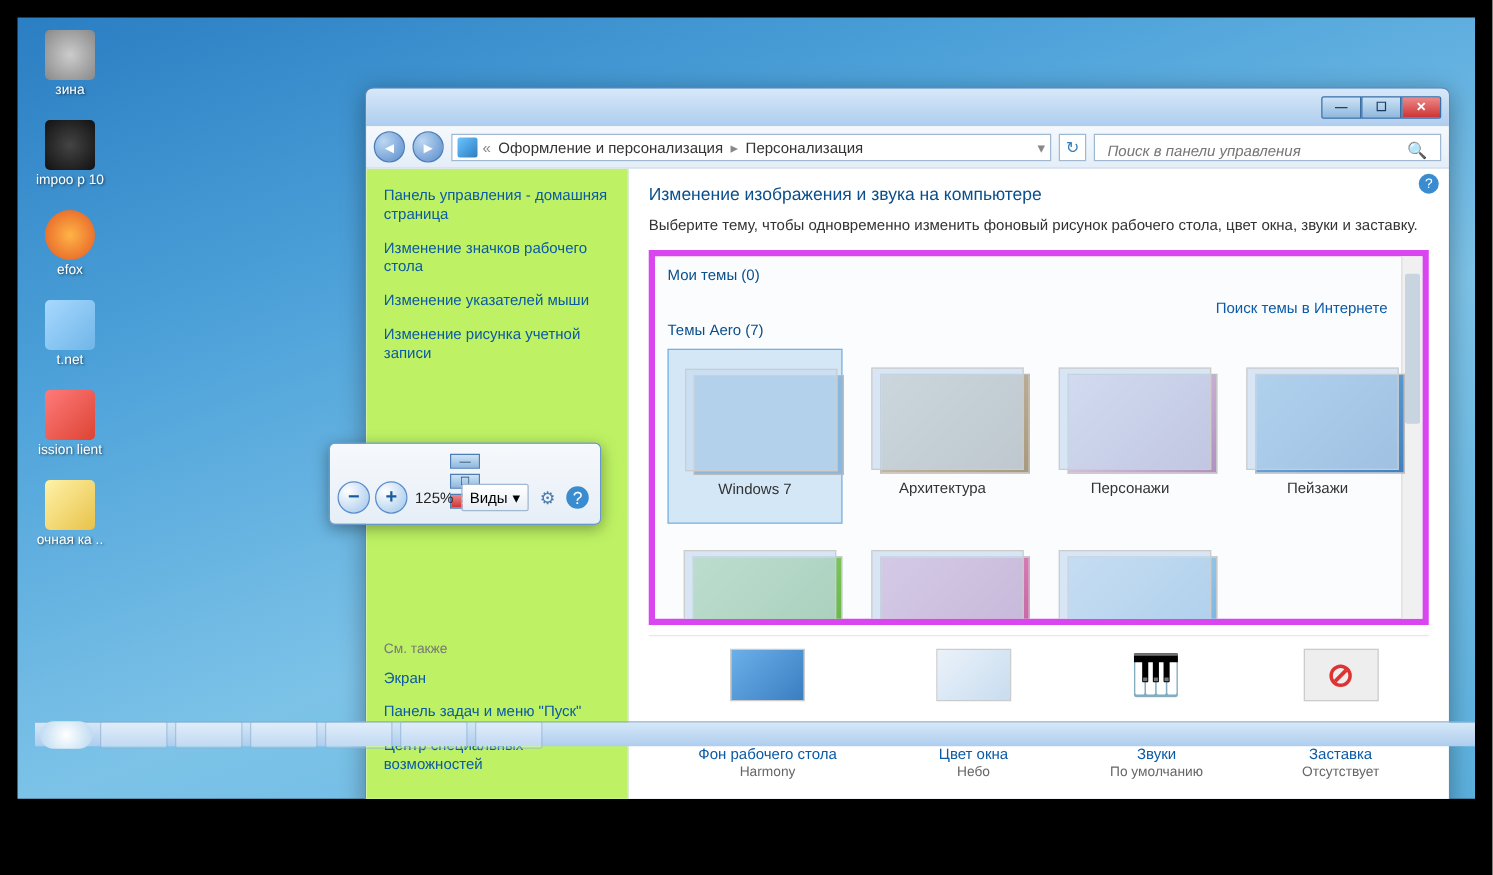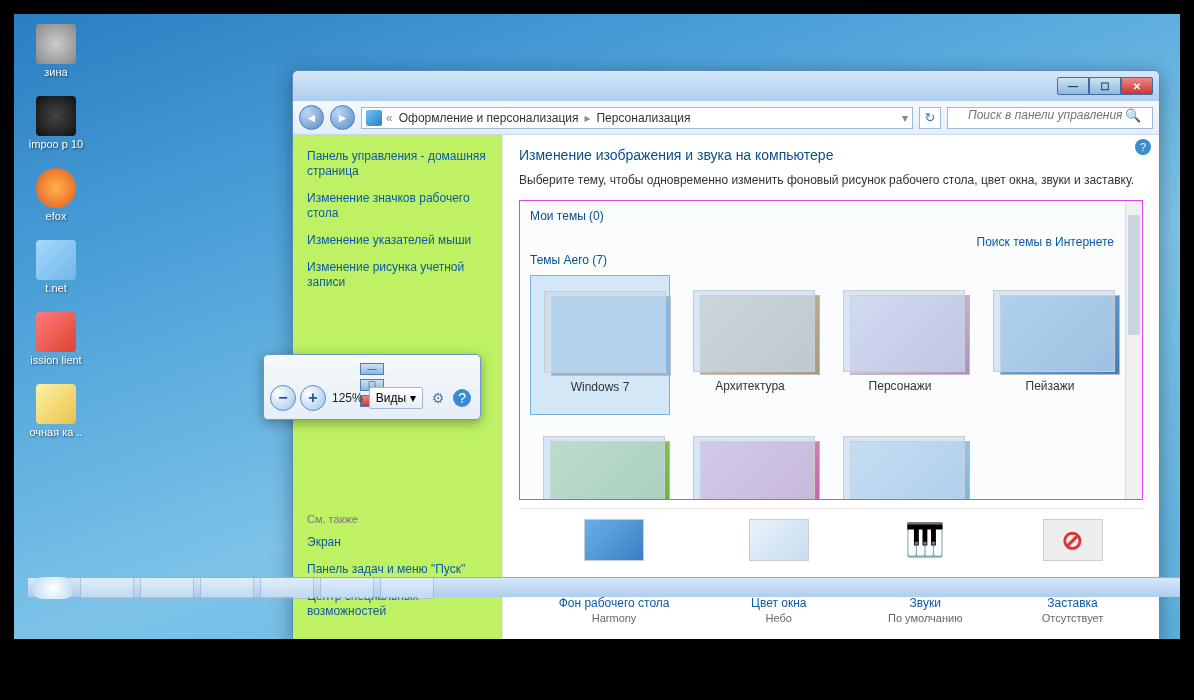--- a/index.html
+++ b/index.html
@@ -22,33 +22,33 @@
 .winbtn { width: 32px; height: 18px; border: 1px solid #3a6ea5; background: linear-gradient(#cde3f6,#8fb8dd); display:flex; align-items:center; justify-content:center; font-size:10px; color:#1a3b5d; font-weight:bold; cursor:pointer; }
 .winbtn:first-child { border-radius: 2px 0 0 2px; }
 .winbtn.close { background: linear-gradient(#e88,#c33); color:#fff; border-radius: 0 2px 2px 0; }
 .navbar { height: 34px; background: linear-gradient(#f5f9fd,#e4eef8); display:flex; align-items:center; padding: 0 6px; gap:6px; border-bottom:1px solid #c8d6e6; }
 .navbtn { width:25px; height:25px; border-radius:50%; background: radial-gradient(circle at 30% 30%,#bcd8f2,#5a8ccc); border:1px solid #4d7db5; cursor:pointer; display:flex; align-items:center; justify-content:center; color:#fff; font-size:12px; }
 .breadcrumb { flex:1; height:22px; background:#fff; border:1px solid #a0b8d0; display:flex; align-items:center; padding:0 4px; font-size:12px; gap:4px; color:#333; }
 .breadcrumb .bcicon { width:16px; height:16px; background: linear-gradient(135deg,#6ec4ff,#2a7ec2); border-radius:2px; }
 .breadcrumb .sep { color:#888; }
 .bcseg { cursor:pointer; padding:0 2px; }
 .refresh { width:22px; height:22px; border:1px solid #a0b8d0; background:#fff; display:flex; align-items:center; justify-content:center; cursor:pointer; color:#3a7eb8; font-size:13px; }
-.searchbox { width:206px; height:22px; background:#fff; border:1px solid #a0b8d0; display:flex; align-items:flex-start; padding:0 20px; }
+.searchbox { width:278px; height:22px; background:#fff; border:1px solid #a0b8d0; display:flex; align-items:flex-end; padding:0 10px; }
 .searchbox input { border:none; outline:none; flex:1; font-size:12px; font-style:italic; color:#888; }
 .searchbox .sicon { color:#5a8ac6; font-size:13px; }
 
 .body { flex:1; display:flex; background:#fff; overflow:hidden; }
 .sidebar { width:210px; background:#bef264; border-right:1px solid #e0e6ec; padding:14px 14px; font-size:12px; display:flex; flex-direction:column; }
 .sidebar .link { color:#0b5aa5; margin-bottom:12px; cursor:pointer; line-height:15px; }
 .sidebar .seealso { color:#777; font-size:11px; margin-bottom:10px; }
 
 .content { flex:1; padding:12px 16px; overflow-y:auto; position:relative; }
 .content h1 { font-size:14px; font-weight:normal; color:#0a4e8c; margin-bottom:10px; }
 .content .desc { font-size:12px; color:#333; margin-bottom:12px; line-height:15px; }
-.themesbox { border:1px solid #d946ef; background:#fafcfe; padding:4px 0 0 4px; position:relative; }
+.themesbox { border:5px solid #d946ef; background:#fafcfe; padding:4px 0 0 4px; position:relative; }
 .section-title { font-size:12px; color:#0a4e8c; padding:4px 6px 8px 6px; }
 .otherlink { position:absolute; right:28px; top:34px; font-size:12px; color:#0b5aa5; cursor:pointer; }
 .themegrid { display:flex; flex-wrap:wrap; gap:6px 10px; padding:0 6px 6px; }
 .theme { width:140px; text-align:center; font-size:12px; color:#333; cursor:pointer; padding:20px; }
 .theme.selected { background:#d4e7f7; border:1px solid #7ab0e0; }
 .theme .thumb { width:120px; height:80px; margin:0 auto 4px; background:#88b8e0; position:relative; border:1px solid #bbb; }
 .theme .thumb::before { content:''; position:absolute; left:-8px; top:-6px; width:120px; height:80px; background:rgba(200,220,240,.7); border:1px solid #ccc; }
 .theme .thumb.arch { background: linear-gradient(135deg,#d4c8b0,#a89880); }
 .theme .thumb.chars { background: linear-gradient(135deg,#e8d8f0,#b090c0); }
 .theme .thumb.land { background: linear-gradient(135deg,#7ab8e8,#4080c0); }

